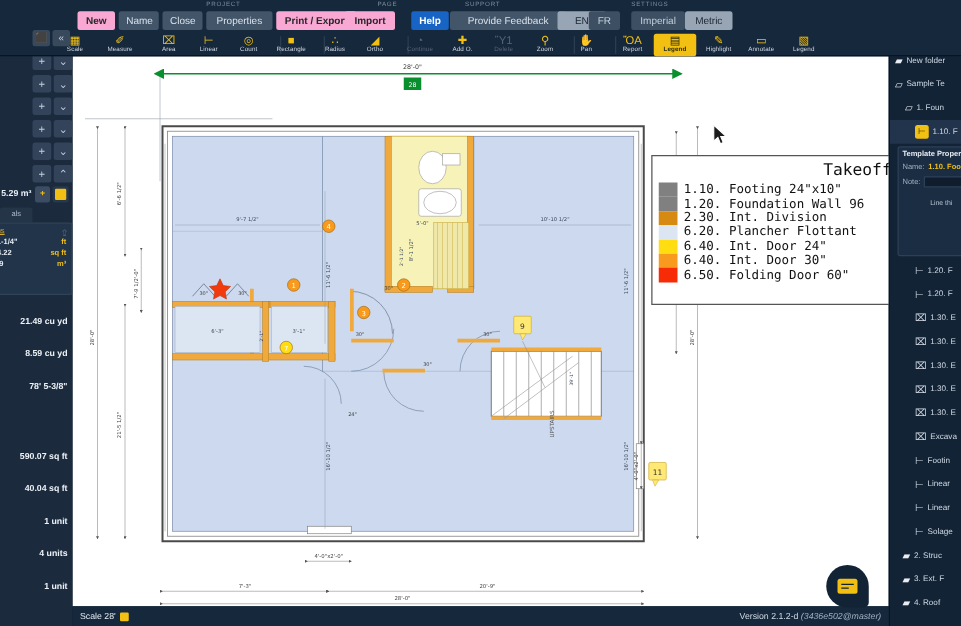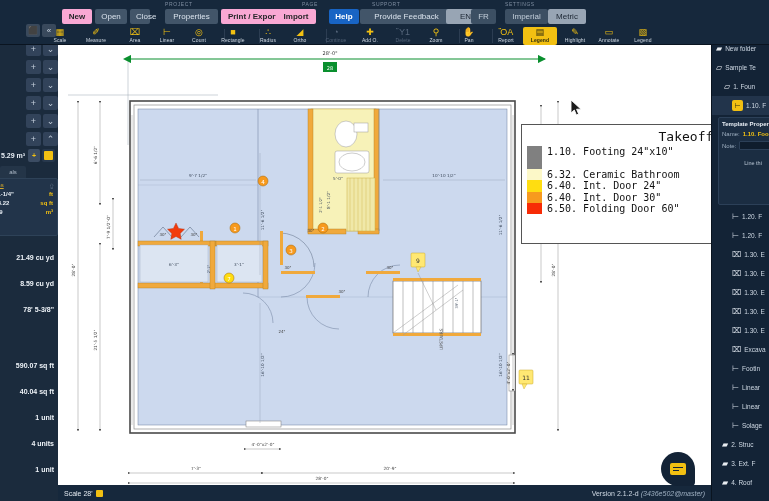--- a/index.html
+++ b/index.html
@@ -229,22 +229,22 @@
 
   <div class="ribbon">
     <div class="grouplabels" id="glabels">
         <div class="glabel" style="left: 165px;">PROJECT</div>
         <div class="glabel" style="left: 302px;">PAGE</div>
         <div class="glabel" style="left: 372px;">SUPPORT</div>
         <div class="glabel" style="left: 505px;">SETTINGS</div>
       </div>
     <div class="btnrow" id="rbtns">
         <div class="rbtn yellow" style="left: 62px; width: 30px;">New</div>
-        <div class="rbtn" style="left: 95px; width: 32px;">Open</div>
-        <div class="rbtn" style="left: 130px; width: 20px;">Close</div>
+        <div class="rbtn" style="left: 95px; width: 32px;">Name</div>
+        <div class="rbtn" style="left: 130px; width: 32px;">Close</div>
         <div class="rbtn" style="left: 165px; width: 53px;">Properties</div>
         <div class="rbtn yellow" style="left: 221px; width: 64px;">Print / Export</div>
         <div class="rbtn yellow" style="left: 276px; width: 40px;">Import</div>
         <div class="rbtn blue" style="left: 329px; width: 30px;">Help</div>
         <div class="rbtn" style="left: 360px; width: 93px;">Provide Feedback</div>
         <div class="rbtn seg on" style="left: 446px; width: 39px;">EN</div>
         <div class="rbtn seg" style="left: 471px; width: 25px;">FR</div>
         <div class="rbtn seg" style="left: 505px; width: 43px;">Imperial</div>
         <div class="rbtn seg on" style="left: 548px; width: 38px;">Metric</div>
       </div>
@@ -613,24 +613,29 @@
 
     <div class="legendbox">
       <div class="ltitle">Takeoff L</div>
       <div id="legendrows">
           <div class="lgrow">
             <span class="lgsw" style="background: rgb(128, 128, 128);"></span>
             <span class="lgtx">1.10. Footing 24"x10"</span>
           </div>
           <div class="lgrow">
             <span class="lgsw" style="background: rgb(128, 128, 128);"></span>
+            <span class="lgtx">1.20. Foundation Wall 96</span>
           </div>
           <div class="lgrow">
-            <span class="lgsw" style="background: rgb(252, 248, 200);"></span>
-            <span class="lgtx">6.32. Ceramic Bathroom</span>
+            <span class="lgsw" style="background: rgb(214, 138, 18);"></span>
+            <span class="lgtx">2.30. Int. Division</span>
+          </div>
+          <div class="lgrow">
+            <span class="lgsw" style="background: rgb(220, 229, 242);"></span>
+            <span class="lgtx">6.20. Plancher Flottant</span>
           </div>
           <div class="lgrow">
             <span class="lgsw" style="background: rgb(255, 221, 17);"></span>
             <span class="lgtx">6.40. Int. Door 24"</span>
           </div>
           <div class="lgrow">
             <span class="lgsw" style="background: rgb(247, 154, 30);"></span>
             <span class="lgtx">6.40. Int. Door 30"</span>
           </div>
           <div class="lgrow">

